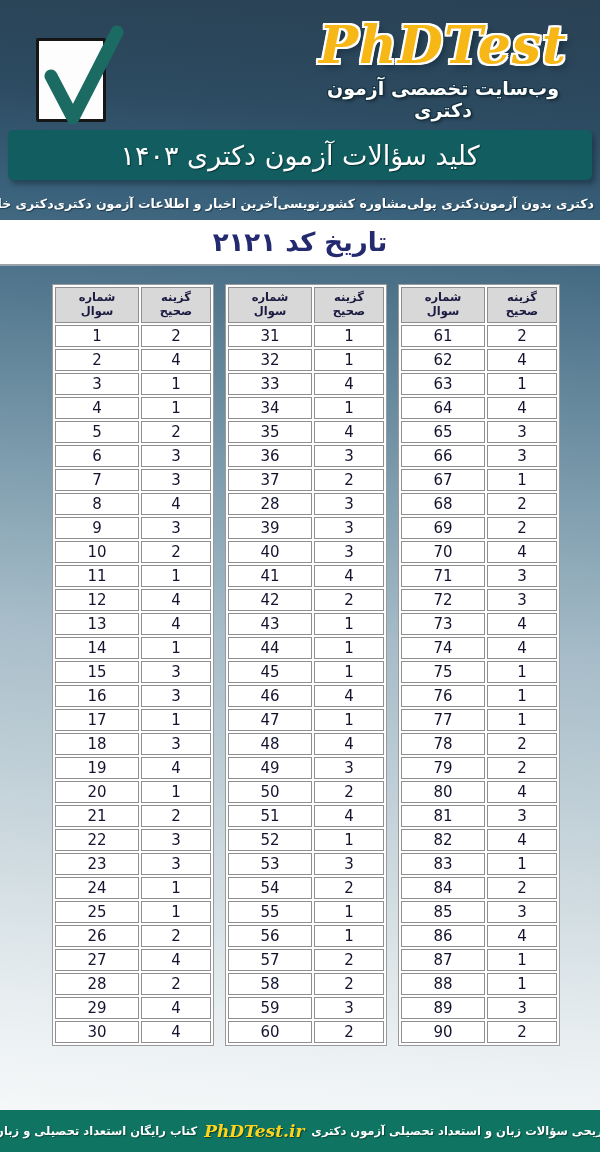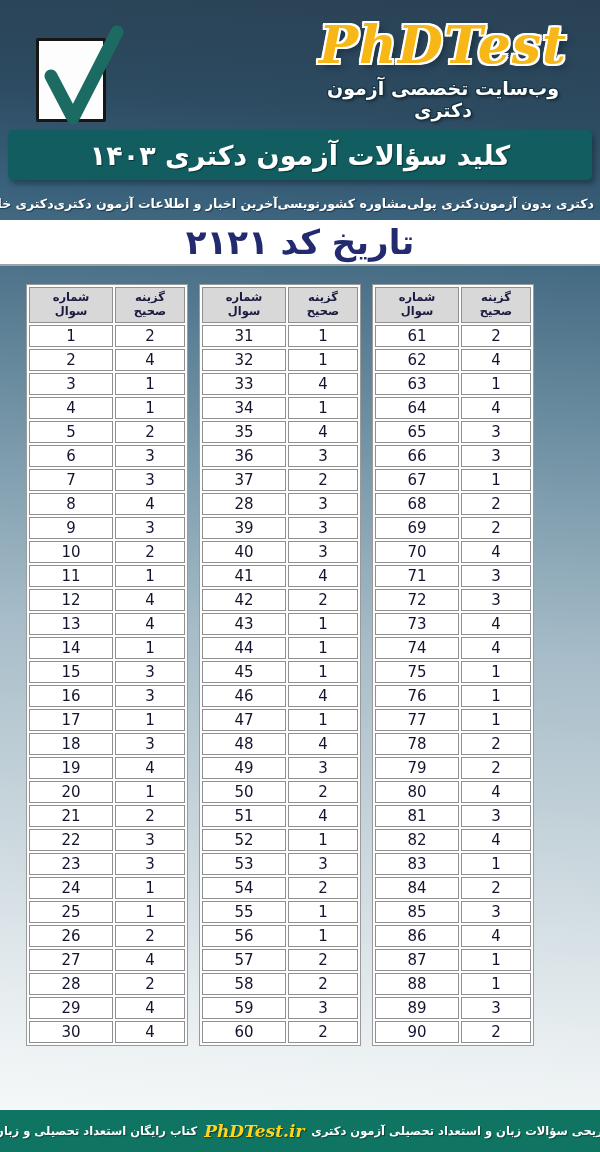--- a/index.html
+++ b/index.html
@@ -47,46 +47,46 @@
   }
 
   
   .title-banner {
     flex: 0 0 auto; margin: 2px 8px 0; height: 50px;
     background: #115d5f; border-radius: 5px;
     box-shadow: 3px 4px 5px rgba(10,25,35,.40);
     display: flex; align-items: center; justify-content: center;
   }
   .title-banner span {
-    direction: rtl; color: #ffffff; font-weight: bold; font-size: 27px;
+    direction: rtl; color: #ffffff; font-weight: normal; font-size: 27px;
     text-shadow: 1px 1px 1px rgba(0,20,25,.55);
   }
 
   
   .top-nav {
     flex: 0 0 auto; height: 40px; direction: rtl;
     display: flex; align-items: center; justify-content: space-between;
     padding: 10px 6px 4px;
   }
   .nav-item {
     color: #ffffff; font-size: 12.5px; font-weight: bold; white-space: nowrap;
     text-shadow: 1px 1px 1px rgba(0,20,30,.5); cursor: pointer;
   }
 
   
   .code-banner {
     flex: 0 0 auto; height: 46px; background: #ffffff;
     border-bottom: 2px solid #9aa4a8;
     display: flex; align-items: center; justify-content: center;
   }
-  .code-banner span { direction: rtl; color: #232a70; font-weight: bold; font-size: 34px; }
+  .code-banner span { direction: rtl; color: #232a70; font-weight: bold; font-size: 26px; }
 
   
   .tables {
-    flex: 0 0 auto; margin-top: 18px; padding-left: 26px;
+    flex: 0 0 auto; margin-top: 18px; padding-left: 52px;
     display: flex; gap: 11px; align-items: flex-start;
   }
   table.answer {
     border-collapse: separate; border-spacing: 2px;
     background: #fdfdfd; border: 1px solid #9a9a9a;
     width: 160px; table-layout: fixed;
   }
   table.answer th {
     background: #d8d8d8; border: 1px solid #8f8f8f;
     direction: rtl; color: #1a1a40; font-weight: bold;

